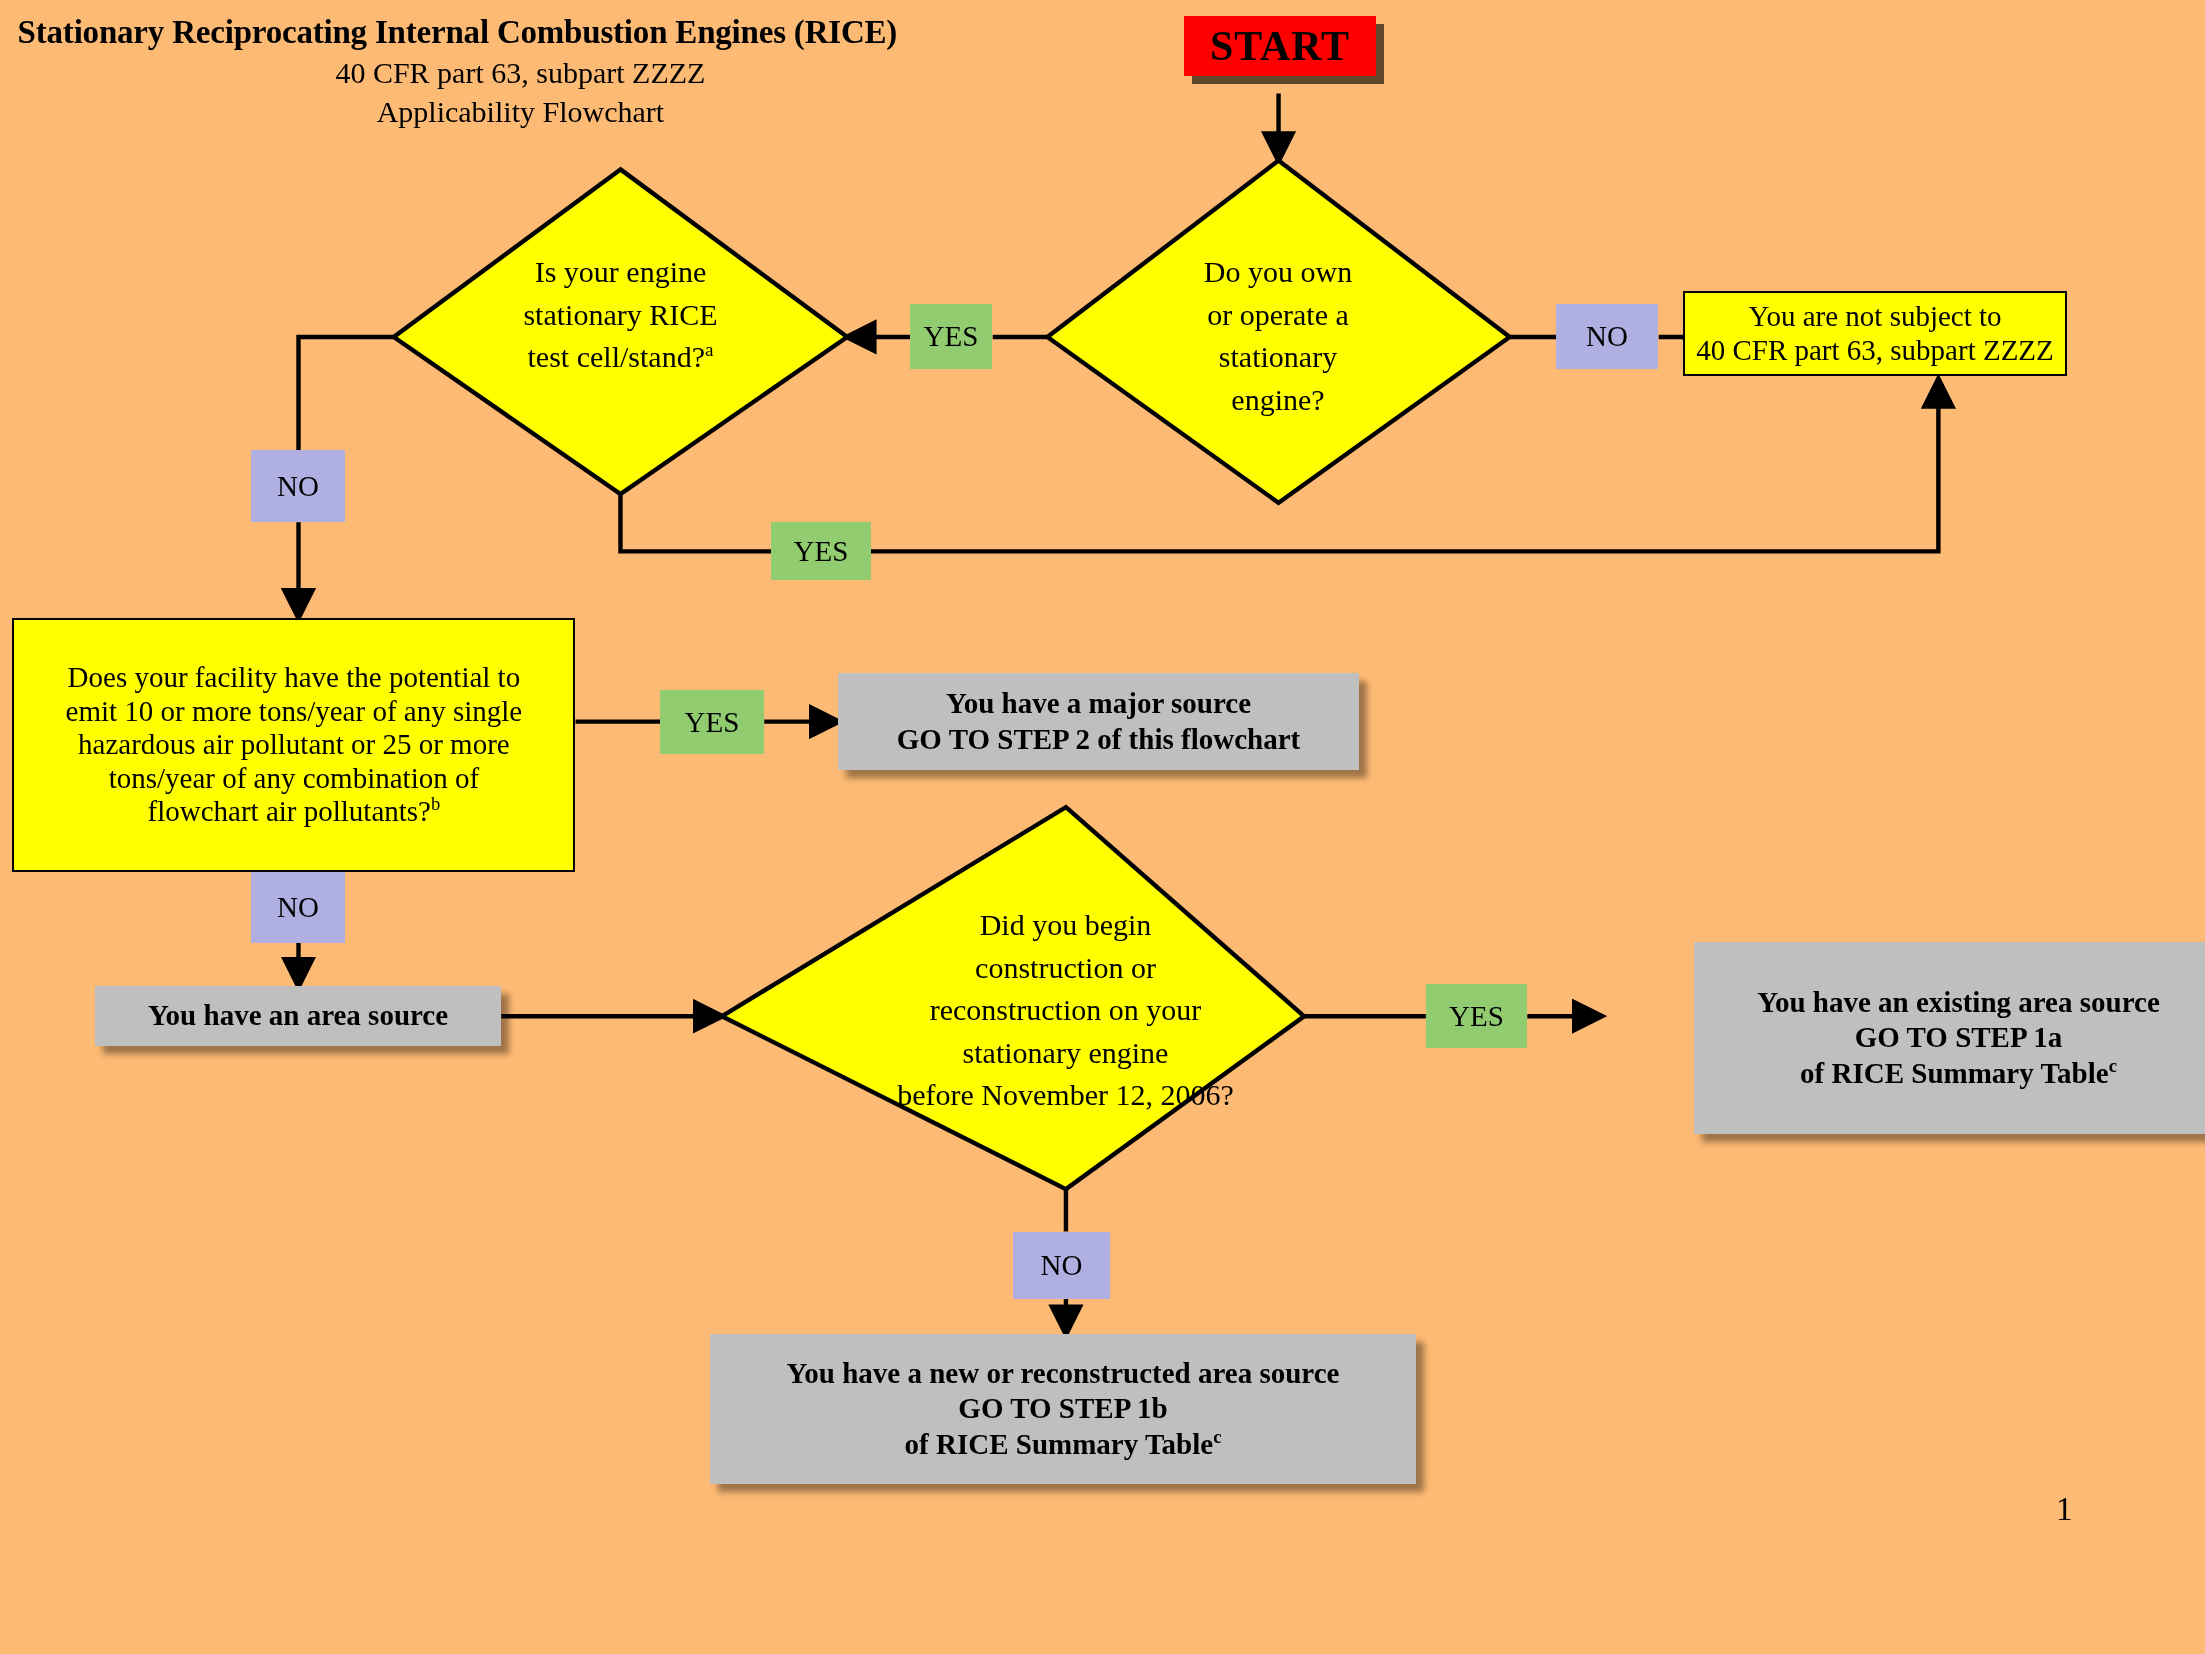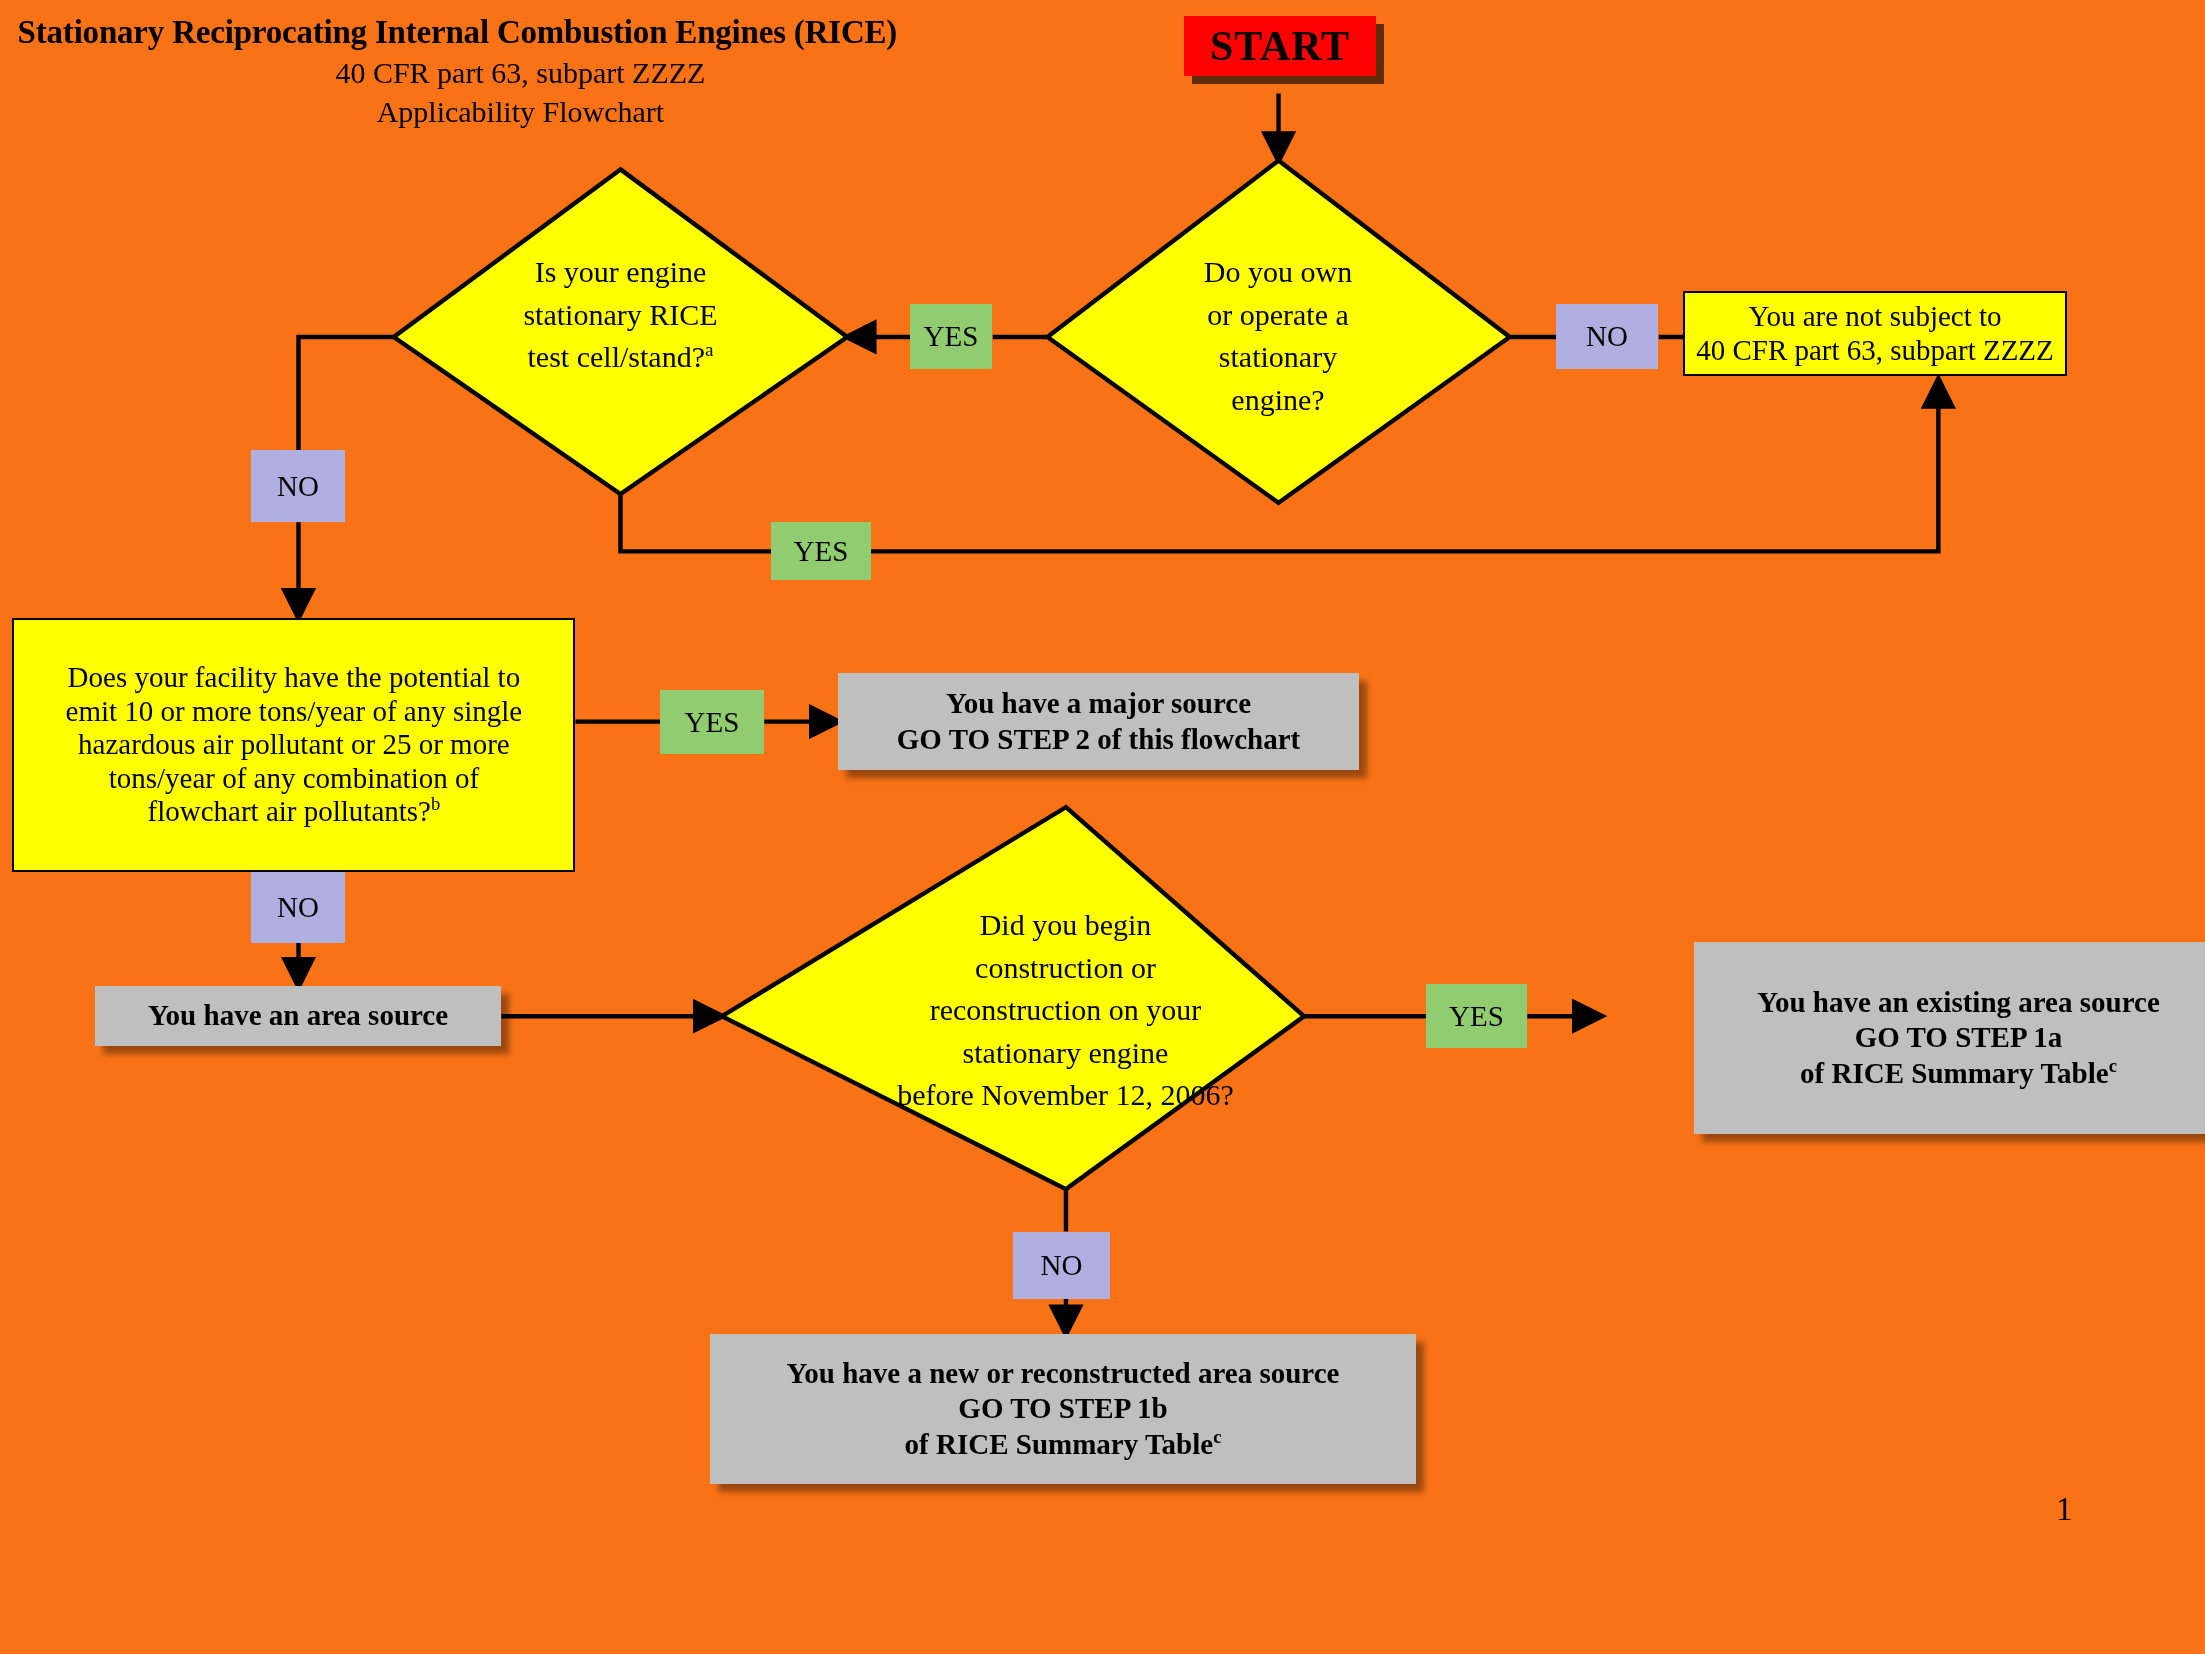--- a/index.html
+++ b/index.html
@@ -4,21 +4,21 @@
 <style>
   html, body {
     margin: 0;
     padding: 0;
     background: #FFFF00;
   }
   #page {
     position: relative;
     width: 2206px;
     height: 1654px;
-    background: #f97316;
+    background: #fdba74;
     overflow: hidden;
     font-family: "Liberation Serif", "DejaVu Serif", serif;
     color: #000000;
   }
   #flow-svg {
     position: absolute;
     left: 0; top: 0;
     width: 2206px;
     height: 1654px;
   }

